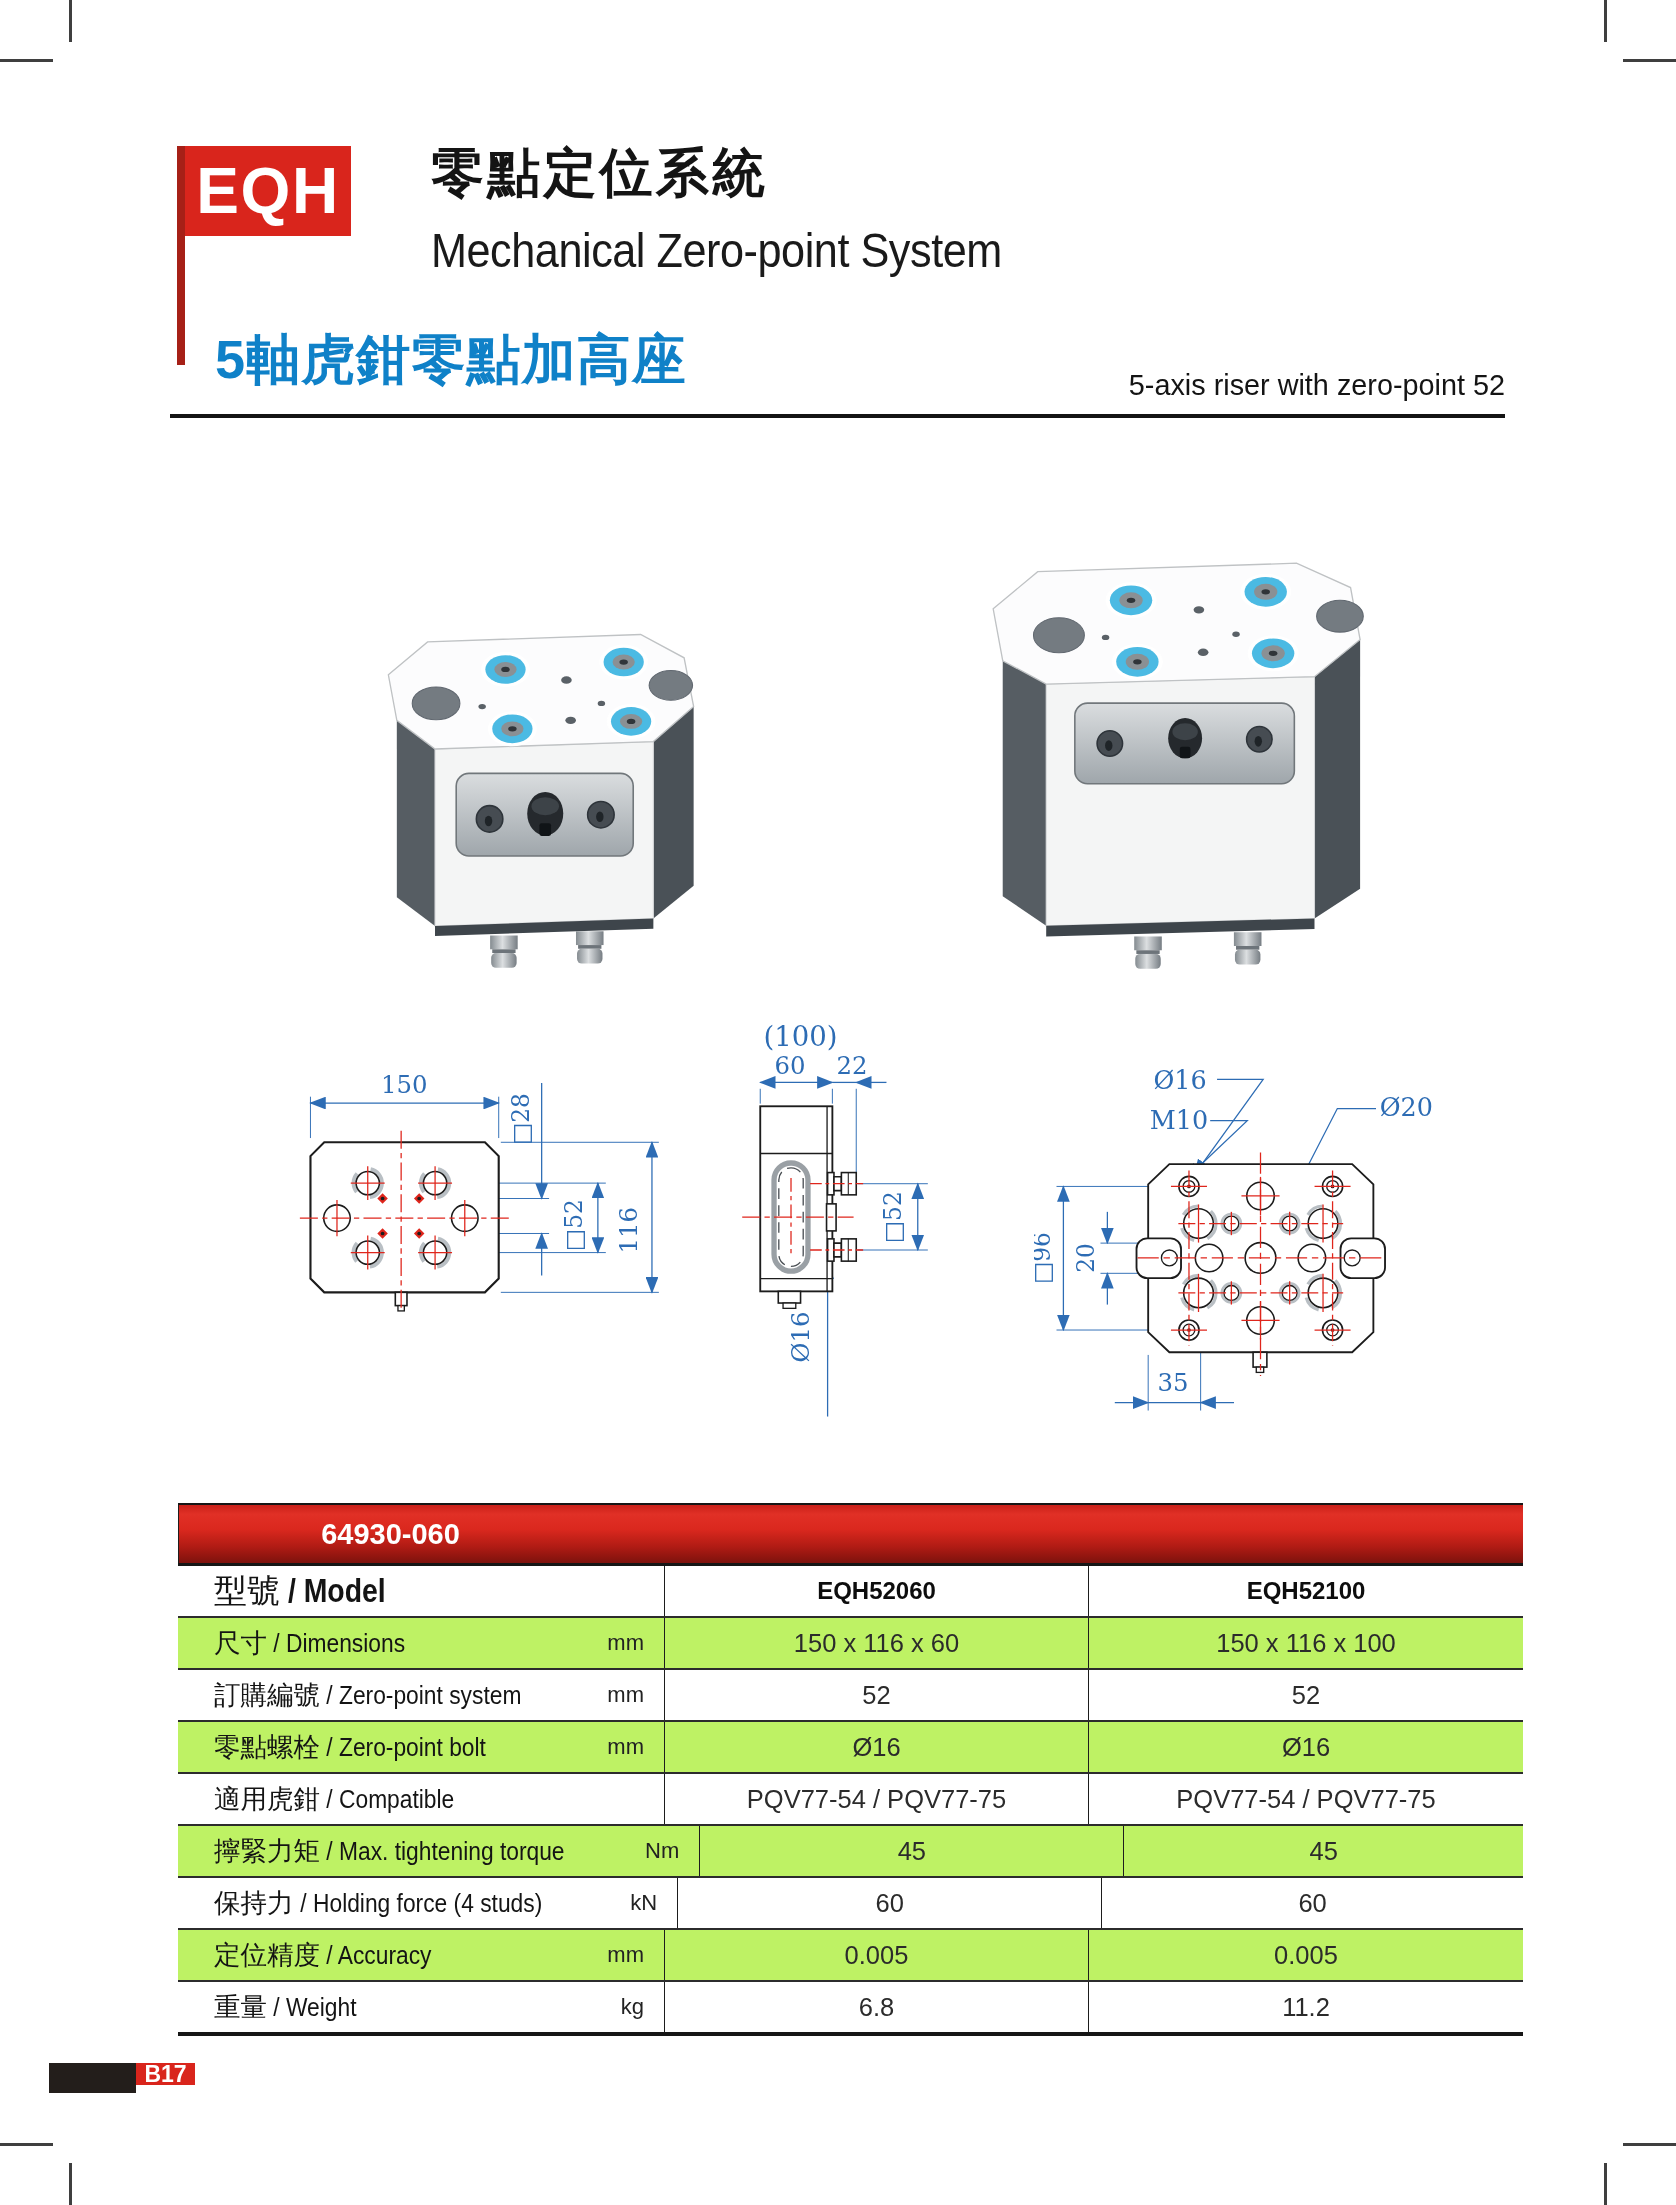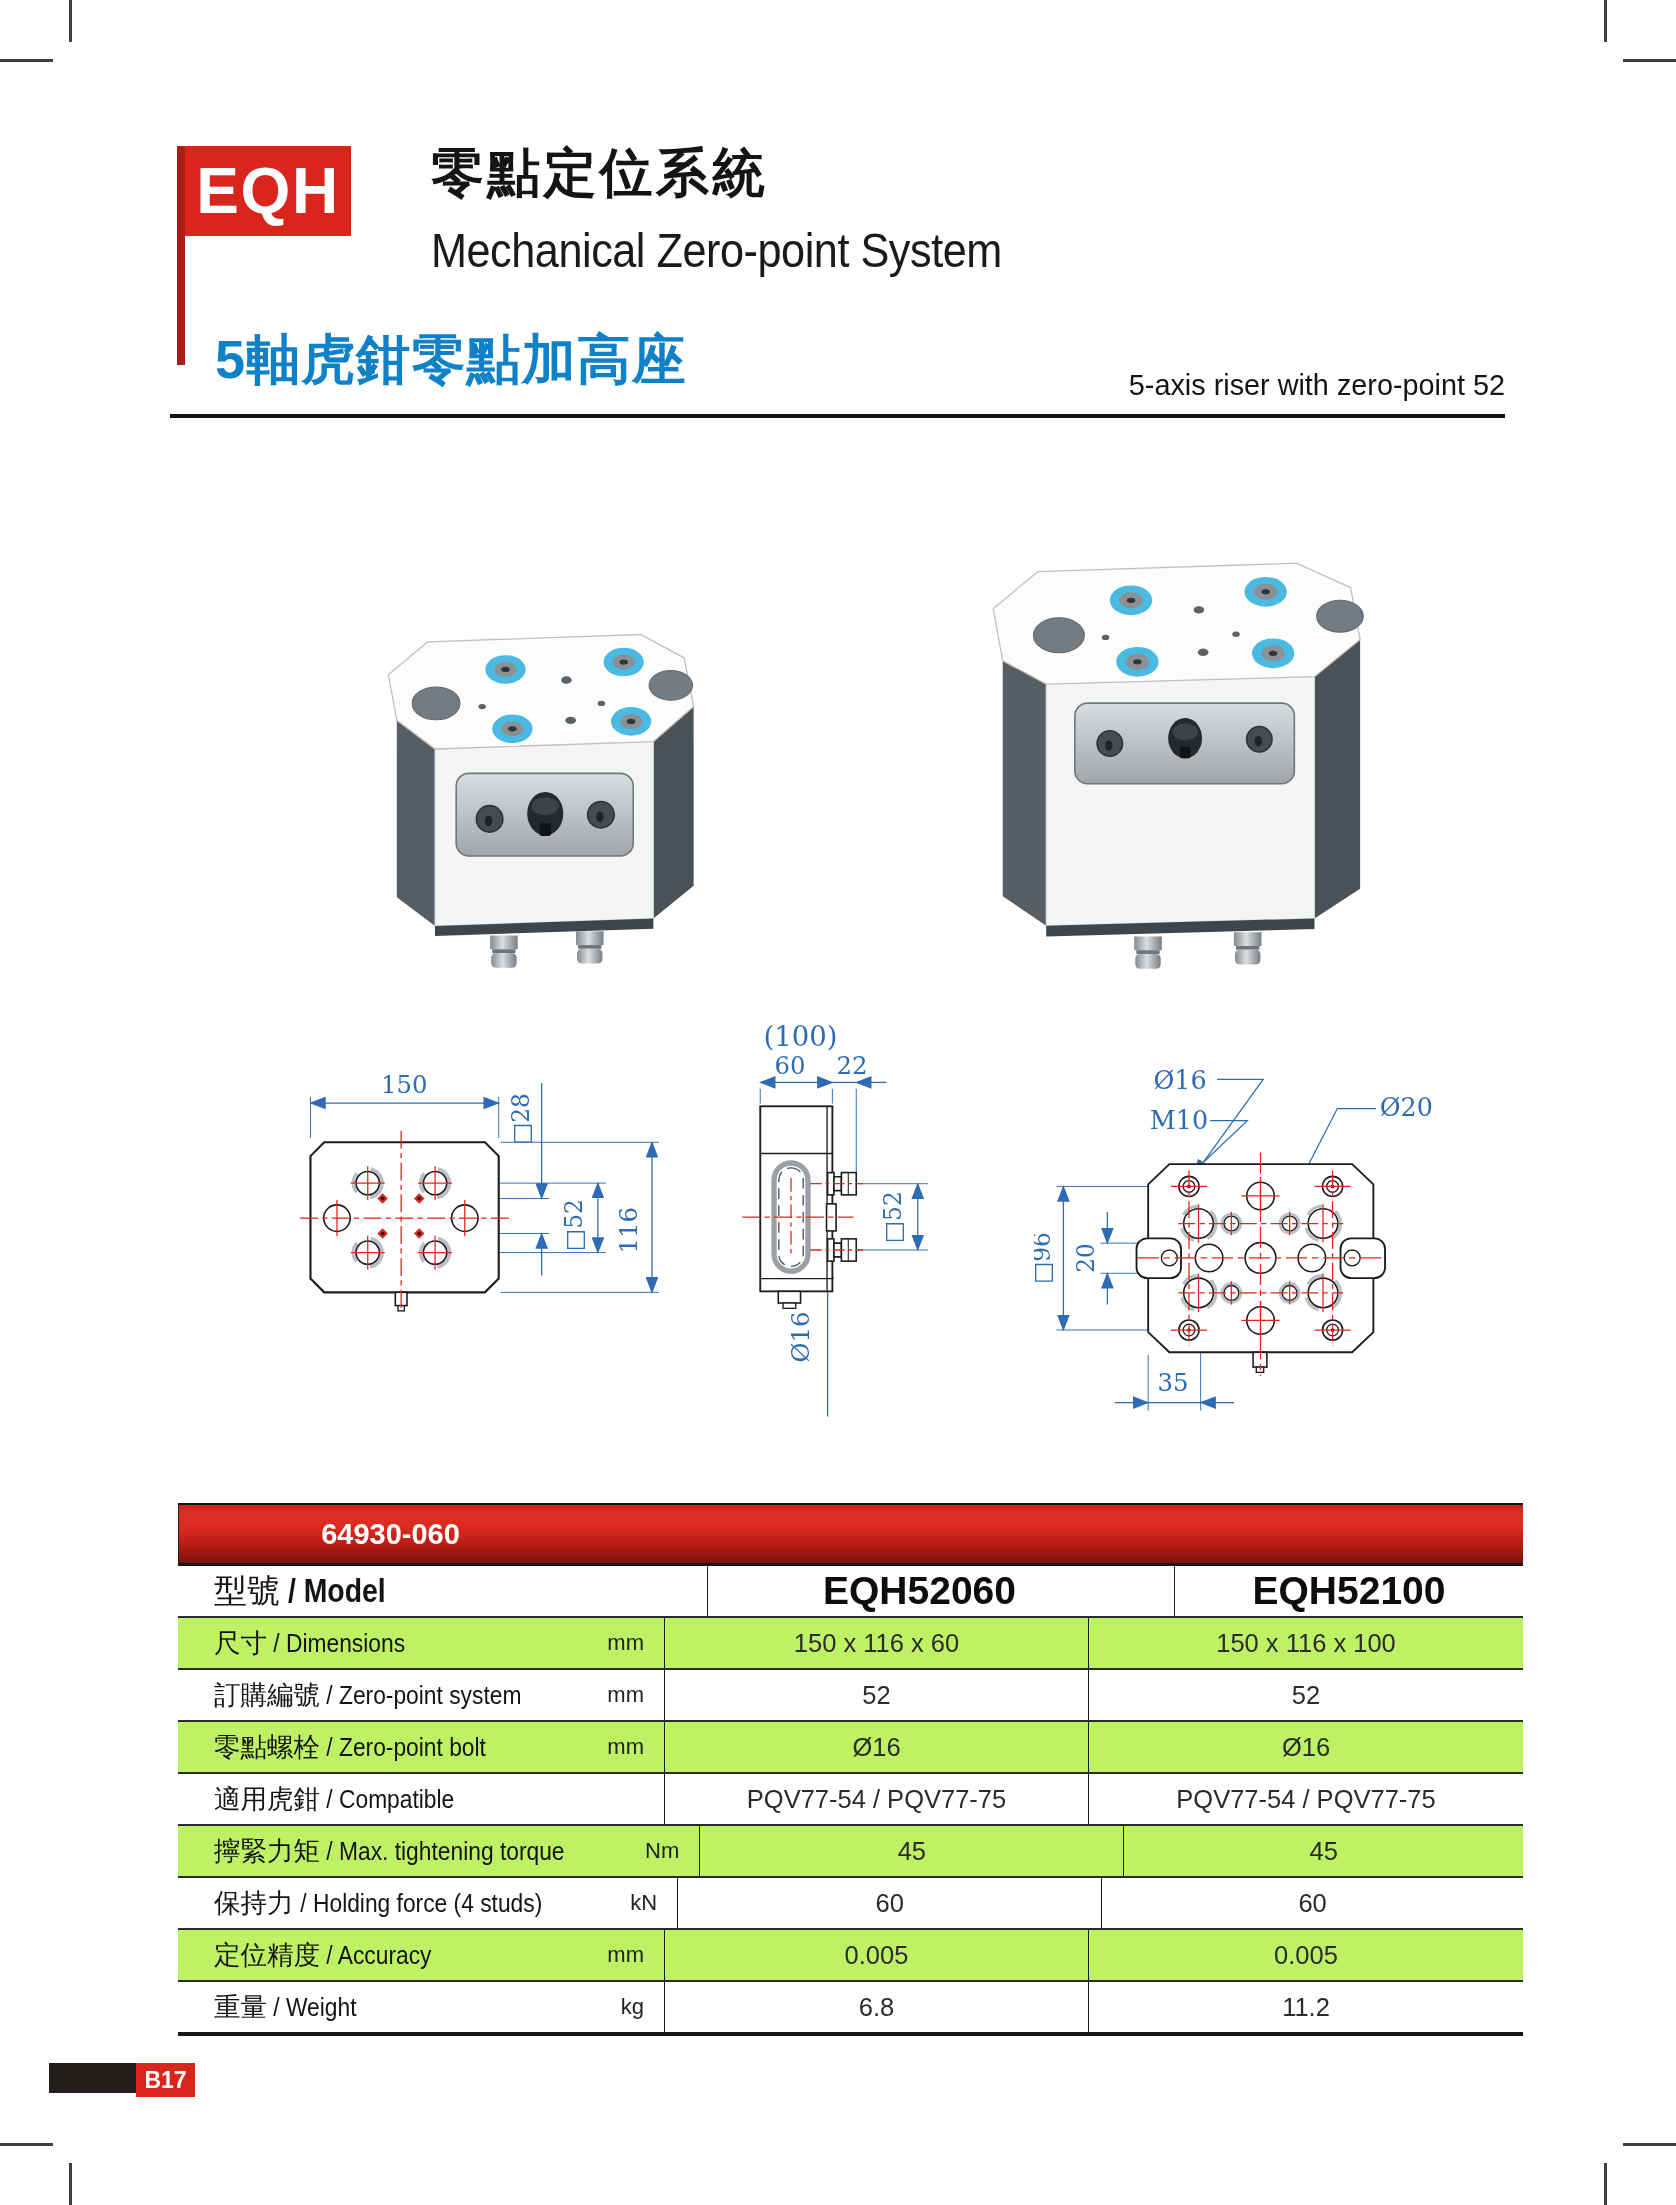--- a/index.html
+++ b/index.html
@@ -39,25 +39,25 @@
             font-size:25.5px;color:#2b2b2b;box-sizing:border-box;text-align:center;}
   .cell-val.c3{flex:1 1 auto;}
   .lab-zh{font-size:26.5px;color:#141414;white-space:nowrap;}
   .lab-en{font-size:26.5px;color:#141414;white-space:pre;display:inline-block;
           transform:scaleX(.86);transform-origin:left center;}
   .thead .lab-zh{font-size:33px;font-weight:bold;color:#fff;}
   .thead .lab-en{font-size:33px;font-weight:bold;color:#fff;}
   .thead .cell-val{font-size:29px;font-weight:bold;color:#fff;border-left:1.6px solid #1d1d1d;}
   .row-model .lab-zh{font-size:33px;}
   .row-model .lab-en{font-size:33px;font-weight:bold;}
-  .row-model .cell-val{font-size:39px;font-weight:bold;color:#0d0d0d;margin-left:43px;}
+  .row-model .cell-val{font-size:24px;font-weight:bold;color:#0d0d0d;}
 
   
   .f-black{position:absolute;left:49px;top:2063px;width:87px;height:30px;background:#231e1b;}
-  .f-red{position:absolute;left:136px;top:2063px;width:59px;height:34px;background:#d9251c;
+  .f-red{position:absolute;left:136px;top:2063px;width:59px;height:22px;background:#d9251c;
          display:flex;align-items:center;justify-content:center;color:#fff;font-size:23px;font-weight:bold;}
 
   
   svg text.dim{font-family:"DejaVu Serif","DejaVu Sans",serif;fill:#2d6cb4;}
 </style>
 </head>
 <body>
 
 <div class="page">
 

